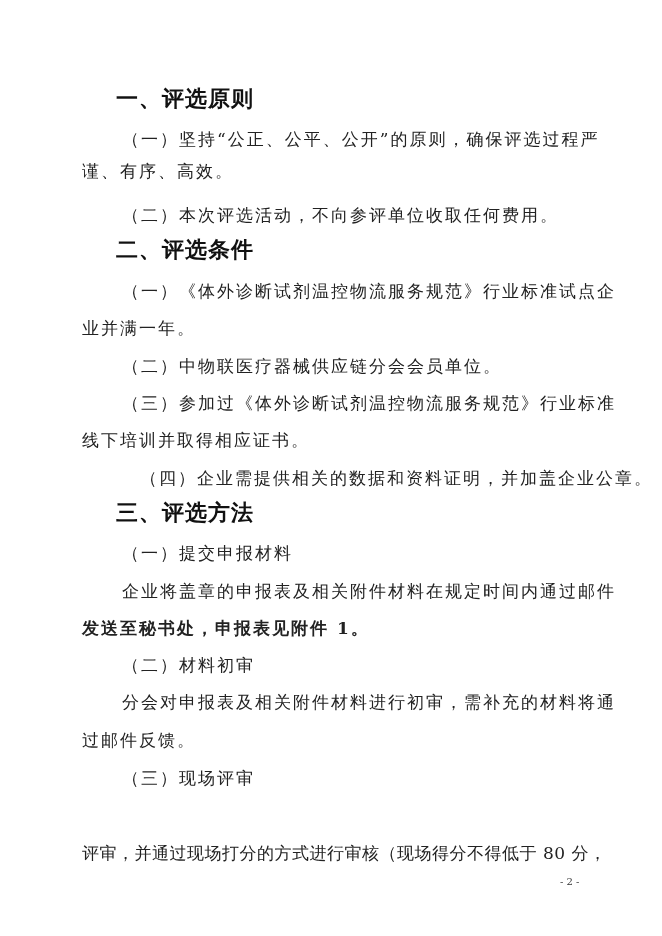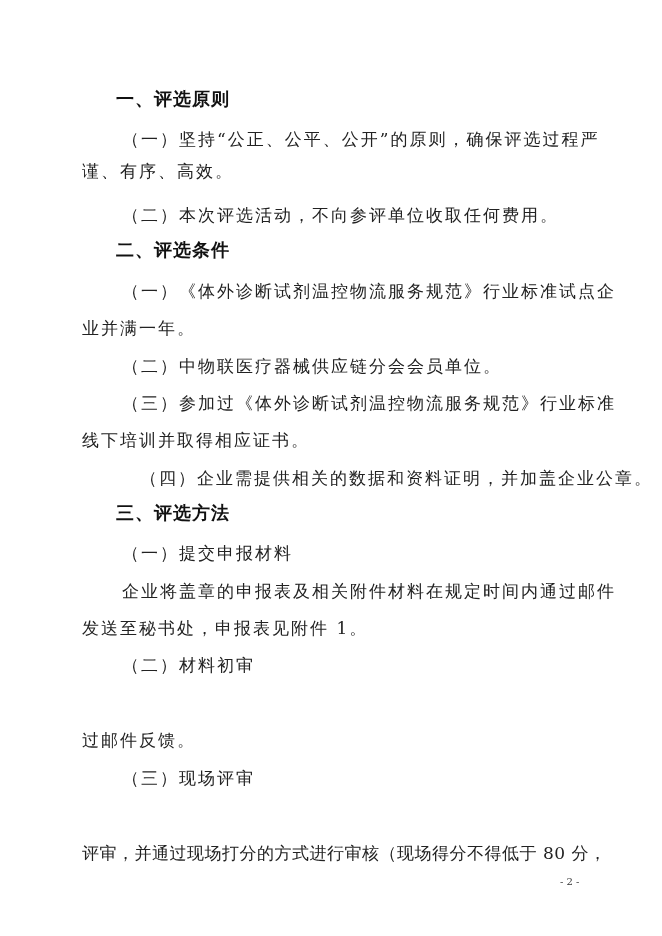--- a/index.html
+++ b/index.html
@@ -1,20 +1,20 @@
 <!DOCTYPE html>
 <html><head>
 <meta charset="utf-8">
 <style>
   html, body { margin: 0; padding: 0; background: #ffffff; }
   body { width: 662px; height: 936px; position: relative; overflow: hidden;
          font-family: "DejaVu Serif", "Liberation Serif", serif; color: #222; }
   .page { position: absolute; left: 0; top: 0; width: 662px; height: 936px; }
   .line { position: absolute; white-space: nowrap; font-size: 17px; letter-spacing: 2px; line-height: 20px; }
-  .heading { font-family: "DejaVu Sans", "Liberation Sans", sans-serif; font-weight: bold; font-size: 18px; letter-spacing: 1px; color: #111; }
+  .heading { font-family: "DejaVu Sans", "Liberation Sans", sans-serif; font-weight: bold; font-size: 22px; letter-spacing: 1px; color: #111; }
   .pageno { position: absolute; font-size: 10px; color: #333; }
 </style>
 </head>
 <body>
 
 <div class="page">
   <div class="line heading" style="left:116px; top:89px;">一、评选原则</div>
 
   <div class="line" style="left:122px; top:129px;">（一）坚持“公正、公平、公开”的原则，确保评选过程严</div>
   <div class="line" style="left:82px; top:161px;">谨、有序、高效。</div>
@@ -26,20 +26,21 @@
   <div class="line" style="left:82px; top:318px;">业并满一年。</div>
   <div class="line" style="left:122px; top:356px;text-align:right;">（二）中物联医疗器械供应链分会会员单位。</div>
   <div class="line" style="left:122px; top:393px;">（三）参加过《体外诊断试剂温控物流服务规范》行业标准</div>
   <div class="line" style="left:82px; top:430px;">线下培训并取得相应证书。</div>
   <div class="line" style="left:140px; top:468px;">（四）企业需提供相关的数据和资料证明，并加盖企业公章。</div>
 
   <div class="line heading" style="left:116px; top:503px;">三、评选方法</div>
 
   <div class="line" style="left:122px; top:543px;">（一）提交申报材料</div>
   <div class="line" style="left:122px; top:581px;">企业将盖章的申报表及相关附件材料在规定时间内通过邮件</div>
-  <div class="line" style="left:82px; top:618px;">发送至秘书处，申报表见附件 1。</div>
+  <div class="line" style="left:82px; top:618px;font-weight:bold;">发送至秘书处，申报表见附件 1。</div>
   <div class="line" style="left:122px; top:655px;">（二）材料初审</div>
+  <div class="line" style="left:122px; top:692px;">分会对申报表及相关附件材料进行初审，需补充的材料将通</div>
   <div class="line" style="left:82px; top:730px;">过邮件反馈。</div>
   <div class="line" style="left:122px; top:768px;">（三）现场评审</div>
   <div class="line" style="left:82px; top:843px; letter-spacing:0.5px;">评审，并通过现场打分的方式进行审核（现场得分不得低于 80 分，</div>
 
   <div class="pageno" style="left:560px; top:876px;">- 2 -</div>
 </div>
 
 </body></html>

